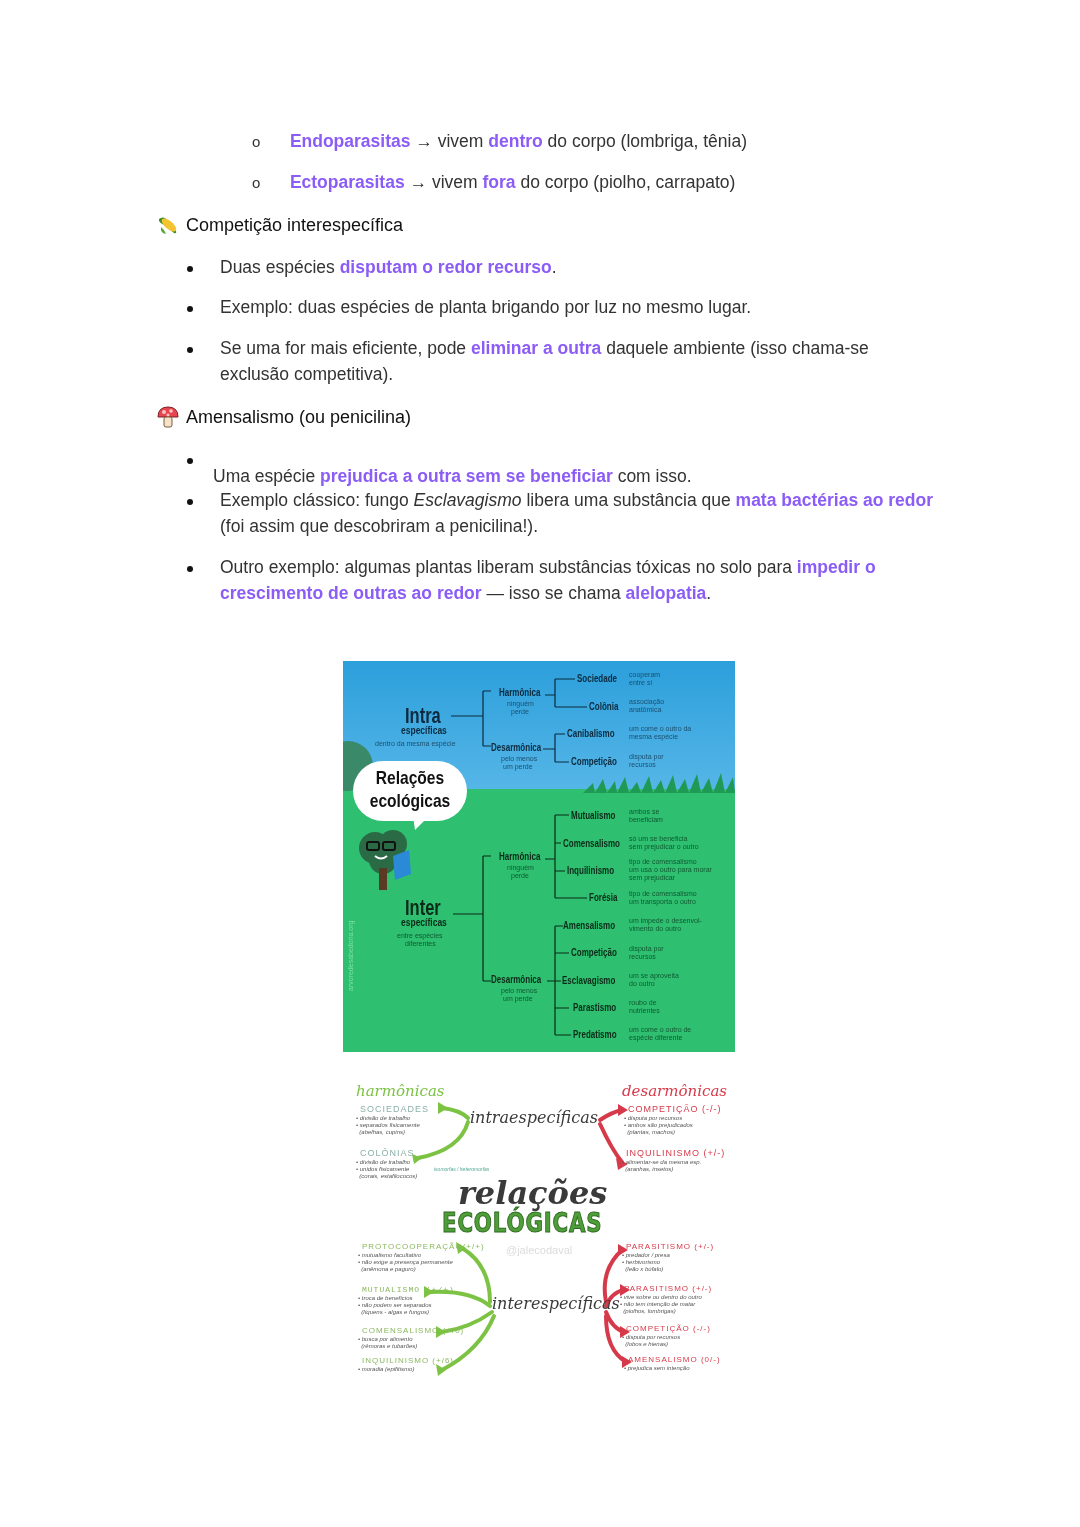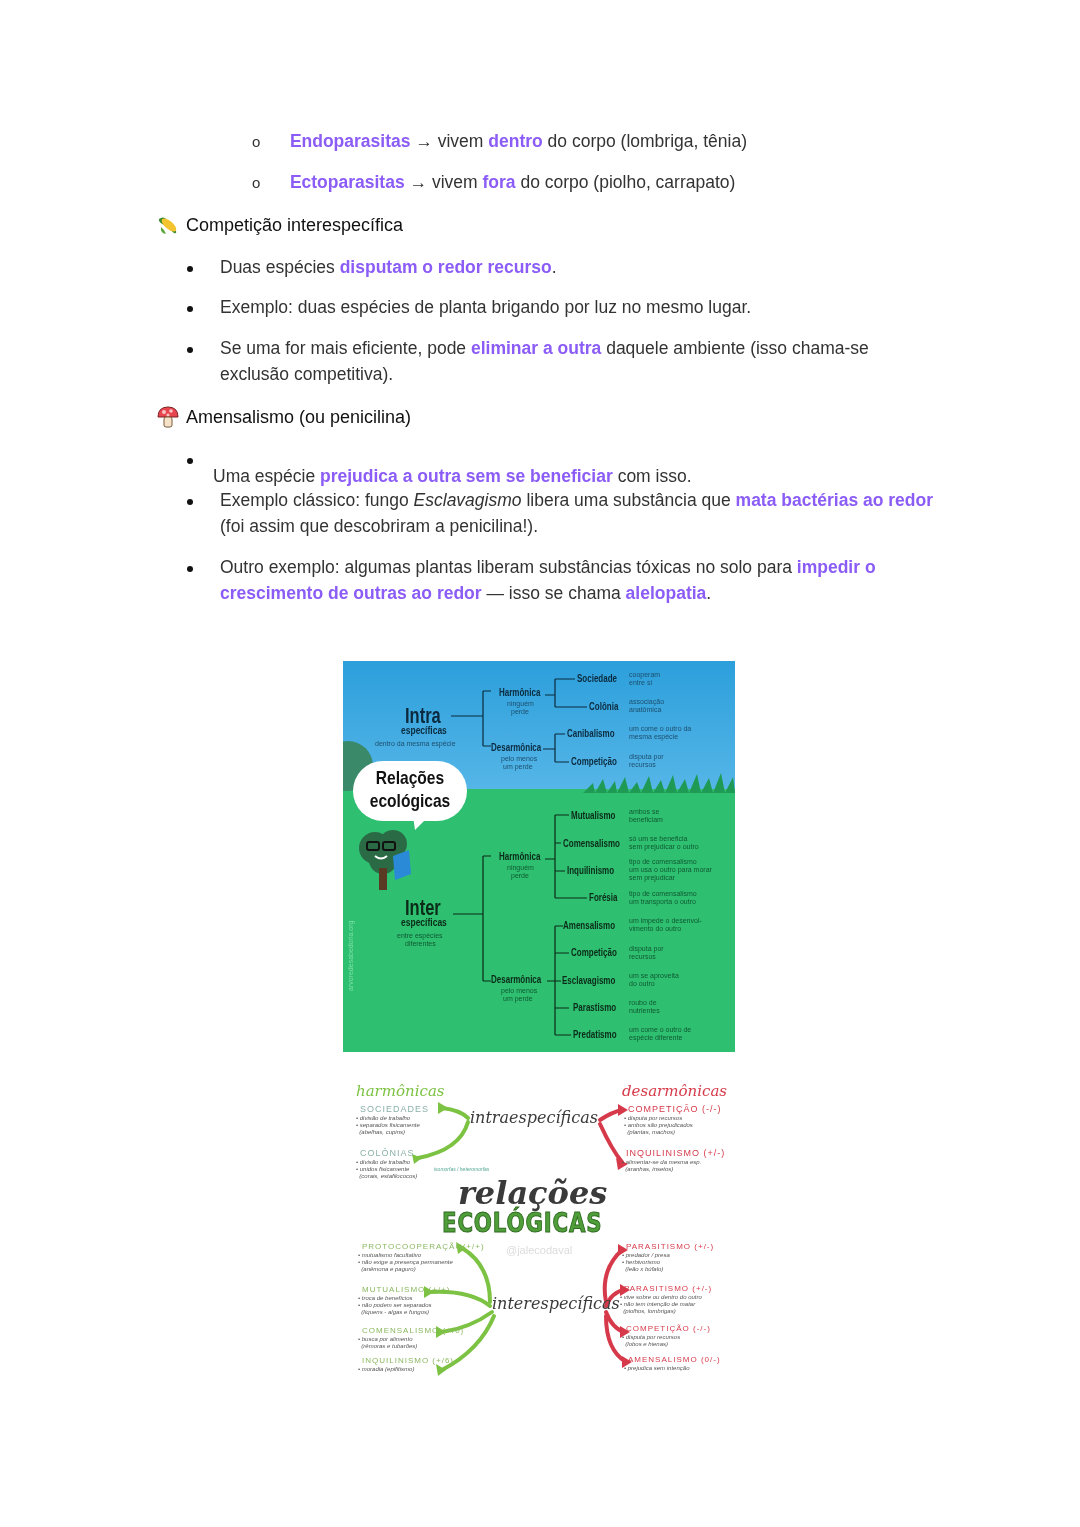--- a/index.html
+++ b/index.html
@@ -280,21 +280,21 @@
     <div class="hand" style="left:108px; top:94px; font-size:32px; color:#3a3a3a; font-weight:bold;">relações</div>
     <div style="position:absolute; left:92px; top:128px; font-size:26px; font-weight:bold; color:#4f9e3a; letter-spacing:1px; font-family:'DejaVu Sans', sans-serif; transform:scaleX(0.82); transform-origin:left top; -webkit-text-stroke:1px #2d6a1f;">ECOLÓGICAS</div>
     <div style="position:absolute; left:156px; top:164px; font-size:11px; color:#dcdcdc;">@jalecodaval</div>
 
     <div class="hand" style="left:142px; top:214px; font-size:16px; color:#3a3a3a;">interespecíficas</div>
 
     <div class="cap" style="left:12px; top:162px; color:#8ab85f; font-size:8px;">PROTOCOOPERAÇÃO(+/+)</div>
     <div class="note" style="left:8px; top:172px;">• mutualismo facultativo
 • não exige a presença permanente
   (anêmona e paguro)</div>
-    <div class="cap" style="left:12px; top:205px; color:#8ab85f; font-size:8px;">MUTUALISMO (+/+)</div>
+    <div class="cap" style="left:12px; top:205px; color:#8ab85f; font-size:8px;font-family:Liberation Mono, monospace;">MUTUALISMO (+/+)</div>
     <div class="note" style="left:8px; top:215px;">• troca de benefícios
 • não podem ser separados
   (líquens - algas e fungos)</div>
     <div class="cap" style="left:12px; top:246px; color:#8ab85f; font-size:8px;">COMENSALISMO (+/0)</div>
     <div class="note" style="left:8px; top:256px;">• busca por alimento
   (rêmoras e tubarões)</div>
     <div class="cap" style="left:12px; top:276px; color:#8ab85f; font-size:8px;">INQUILINISMO (+/6)</div>
     <div class="note" style="left:8px; top:286px;">• moradia (epifitismo)</div>
 
     <div class="cap" style="left:276px; top:162px; color:#d63a4a; font-size:8px;">PARASITISMO (+/-)</div>

